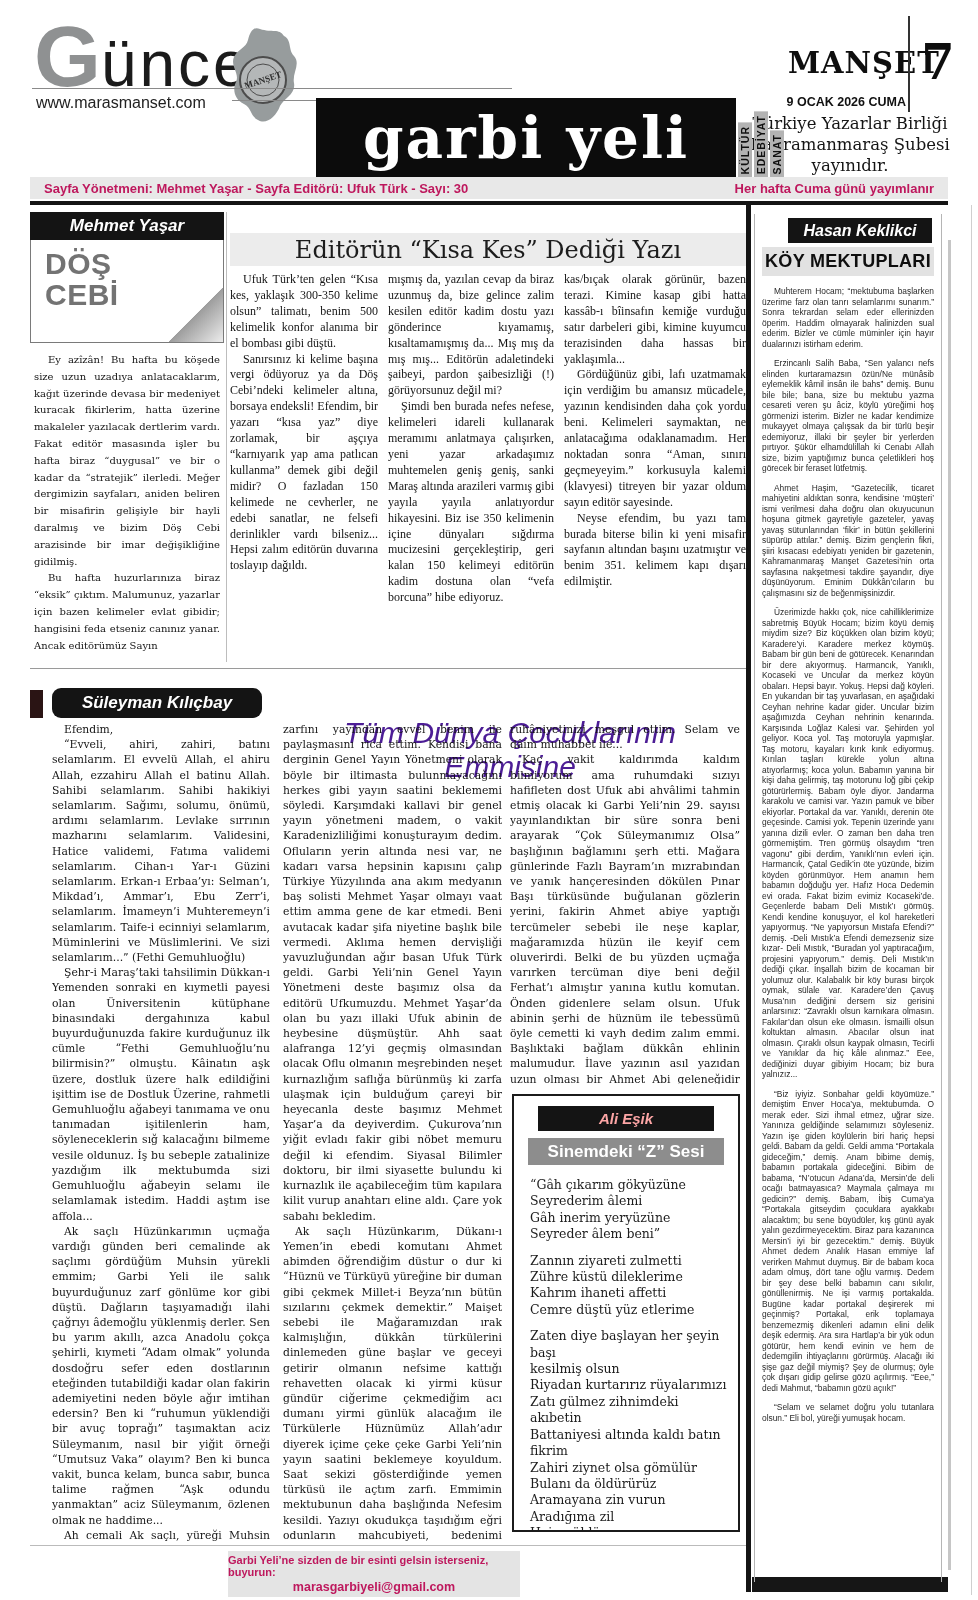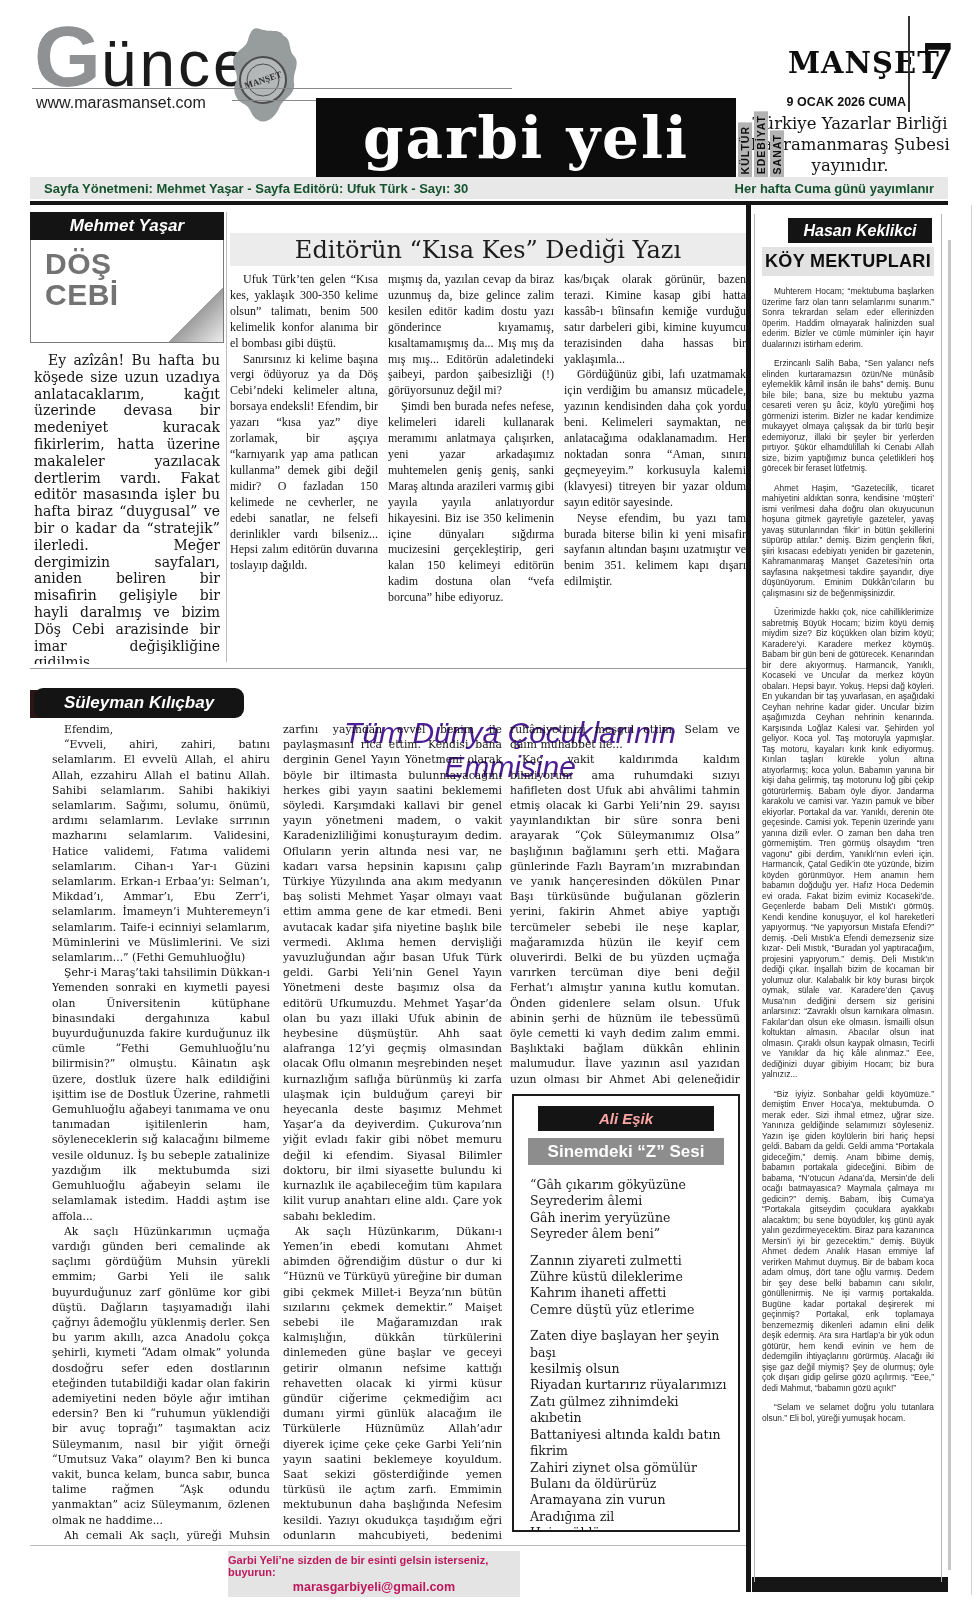--- a/index.html
+++ b/index.html
@@ -28,42 +28,42 @@
 
   .masthead{left:316px;top:98px;width:420px;height:80px;background:#0c0c0c;color:#fff;
             display:flex;align-items:center;justify-content:center;
             font-family:"DejaVu Serif","Liberation Serif",serif;font-weight:bold;font-size:58px;letter-spacing:2px;}
   .masttags{left:738px;top:98px;height:80px;display:flex;align-items:flex-end;gap:2px;}
   .masttags span{writing-mode:vertical-rl;transform:rotate(180deg);background:#b3b3b3;color:#101010;
             font-size:10.5px;font-weight:bold;letter-spacing:1px;padding:4px 1px;}
 
   .staffbar{left:30px;top:177px;width:918px;height:22px;background:#e8e8e8;
             display:flex;align-items:center;justify-content:space-between;
-            font-size:13px;font-weight:bold;color:#14532d;padding:0 14px;box-sizing:border-box;}
+            font-size:13px;font-weight:bold;color:#be185d;padding:0 14px;box-sizing:border-box;}
   .rule-black{left:30px;top:201px;width:918px;height:4px;background:#141414;}
 
   
   .v-main{left:746px;top:205px;width:5px;height:1387px;background:#141414;}
   .v-doscebi{left:226px;top:212px;width:1px;height:450px;background:#bdbdbd;}
   .v-pageedge{left:971px;top:205px;width:1px;height:1390px;background:#cfcfcf;}
   .v-shadow{left:948px;top:240px;width:3px;height:1330px;background:#c6c6c6;}
   .h-sec{left:30px;top:668px;width:716px;height:1px;background:#9a9a9a;}
   .h-bottom{left:30px;top:1545px;width:716px;height:1px;background:#bbb;}
   .bar-bottom-right{left:752px;top:1577px;width:196px;height:15px;background:#161616;}
 
   
   .dc-box{left:30px;top:212px;width:194px;}
   .dc-head{background:#141414;color:#fff;height:28px;line-height:28px;text-align:center;
            font-style:italic;font-weight:bold;font-size:17px;}
   .dc-title{position:relative;border:1px solid #7a7a7a;border-top:none;height:102px;overflow:hidden;}
   .dc-title .t{padding:8px 0 0 14px;font-size:30px;font-weight:900;line-height:31px;letter-spacing:.5px;color:#737373;}
   .fold{position:absolute;right:0;bottom:0;width:54px;height:54px;
         background:linear-gradient(135deg,transparent 49%,#9d9d9d 50%,#ededed 100%);}
   .dc-body{left:34px;top:352px;width:186px;height:312px;overflow:hidden;
-           font-family:"DejaVu Serif","Liberation Serif",serif;font-size:14px;line-height:16.8px;
+           font-family:"DejaVu Serif","Liberation Serif",serif;font-size:10px;line-height:16.8px;
            text-align:justify;color:#151515;}
   .dc-body p{margin:0;text-indent:14px;}
 
   
   .ed-titleband{left:230px;top:233px;width:516px;height:33px;background:#ececec;
             display:flex;align-items:center;justify-content:center;
             font-family:"DejaVu Serif","Liberation Serif",serif;font-size:24px;color:#1c1c1c;}
   .ed-cols{left:230px;top:272px;width:516px;height:390px;display:flex;gap:10px;}
   .ncol{font-family:"DejaVu Serif","Liberation Serif",serif;text-align:justify;color:#151515;overflow:hidden;}
   .ed-cols .ncol{font-size:12px;line-height:15.9px;}
@@ -78,21 +78,21 @@
              text-align:center;font-style:italic;font-weight:bold;font-size:16px;}
   .km-band{margin-top:4px;background:#e2e2e2;color:#0f0f0f;height:29px;line-height:29px;text-align:center;
            font-weight:800;font-size:18px;letter-spacing:.3px;}
   .km-title{margin-top:8px;text-align:center;font-family:"DejaVu Serif","Liberation Serif",serif;
             font-size:19px;line-height:23px;color:#161616;}
   .km-body{margin-top:10px;font-size:8.4px;line-height:10.5px;text-align:justify;color:#2a2a2a;}
   .km-body p{margin:0 0 9px;text-indent:12px;}
 
   
   .sk-orn{left:30px;top:690px;width:13px;height:28px;background:#2a1414;}
-  .sk-author{left:34px;top:688px;width:210px;height:30px;background:#141414;color:#fff;border-radius:9px;
+  .sk-author{left:52px;top:688px;width:210px;height:30px;background:#141414;color:#fff;border-radius:9px;
              line-height:30px;text-align:center;font-style:italic;font-weight:bold;font-size:17px;}
   .sk-title{left:280px;top:676px;width:460px;text-align:center;font-style:italic;font-weight:400;
             font-size:30px;color:#4c1d95;margin-top:40px;}
   .sk-col{font-family:"DejaVu Serif","Liberation Serif",serif;font-size:10.8px;line-height:15.2px;
           text-align:justify;color:#151515;overflow:hidden;}
   .sk-col p{margin:0;text-indent:12px;}
   .sk-c1{left:52px;top:722px;width:218px;height:820px;}
   .sk-c2{left:283px;top:722px;width:219px;height:820px;}
   .sk-c3{left:510px;top:722px;width:230px;height:362px;}
 

